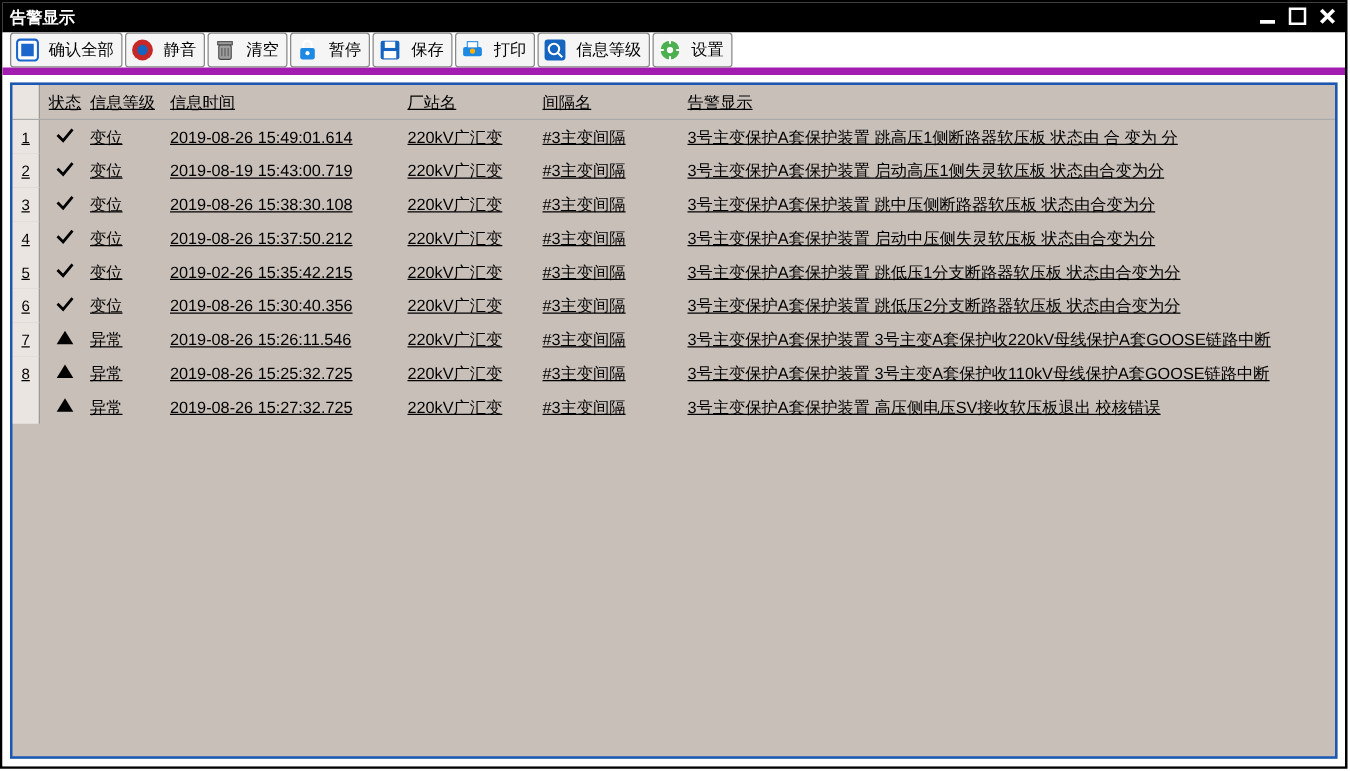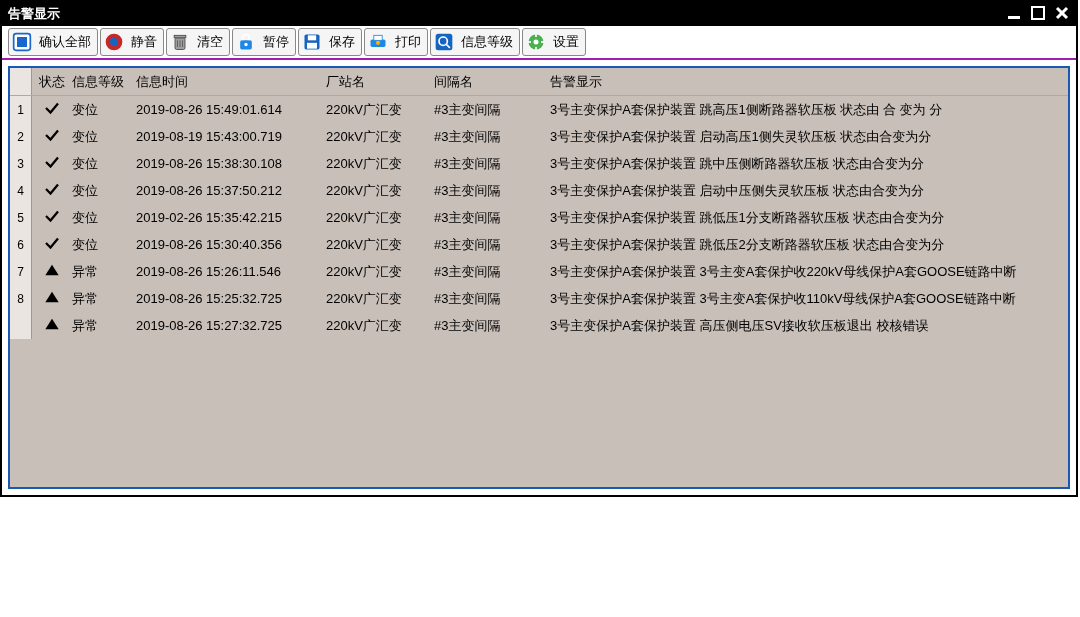--- a/index.html
+++ b/index.html
@@ -5,21 +5,21 @@
   * { box-sizing: border-box; margin: 0; padding: 0; }
   body {
     font-family: "Microsoft YaHei", Arial, sans-serif;
     background: #fff;
     width: 1080px;
     height: 617px;
     overflow: hidden;
   }
   .window {
     width: 1078px;
-    height: 497px;
+    height: 615px;
     border: 2px solid #000;
     display: flex;
     flex-direction: column;
     background: #fff;
   }
   .titlebar {
     background: #000;
     color: #fff;
     height: 24px;
     display: flex;
@@ -30,21 +30,21 @@
     font-weight: bold;
   }
   .titlebar-controls { display: flex; gap: 8px; align-items: center; }
   .tb-btn { cursor: pointer; color:#fff; font-weight: bold; }
   .toolbar {
     height: 34px;
     display: flex;
     align-items: center;
     padding: 2px 6px;
     gap: 2px;
-    border-bottom: 2px solid #a21caf;
+    border-bottom: 6px solid #a21caf;
     background:#fff;
   }
   .tbtn {
     display: flex;
     align-items: center;
     gap: 6px;
     padding: 2px 6px 2px 2px;
     border: 1px solid #888;
     border-radius: 3px;
     height: 28px;
@@ -63,20 +63,21 @@
     margin-left: auto;
     font-size: 13px;
     color: #000;
     padding-right: 8px;
   }
   .content-wrap {
     flex: 1;
     padding: 6px;
     background:#fff;
     overflow:hidden;
+    text-decoration:underline;
   }
   .grid {
     width: 100%;
     height: 100%;
     border: 2px solid #1a58b3;
     background: #c8bfb8;
     position: relative;
     overflow:hidden;
   }
   .hdr {

